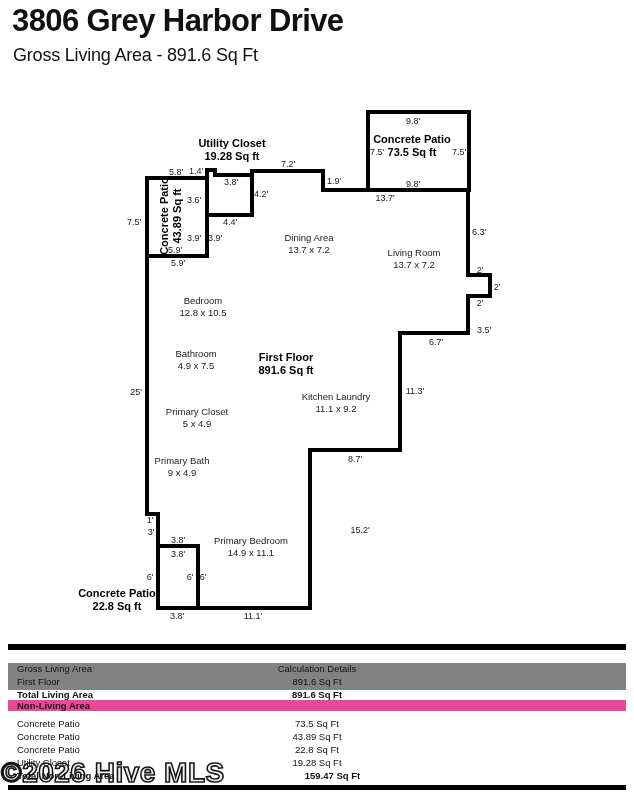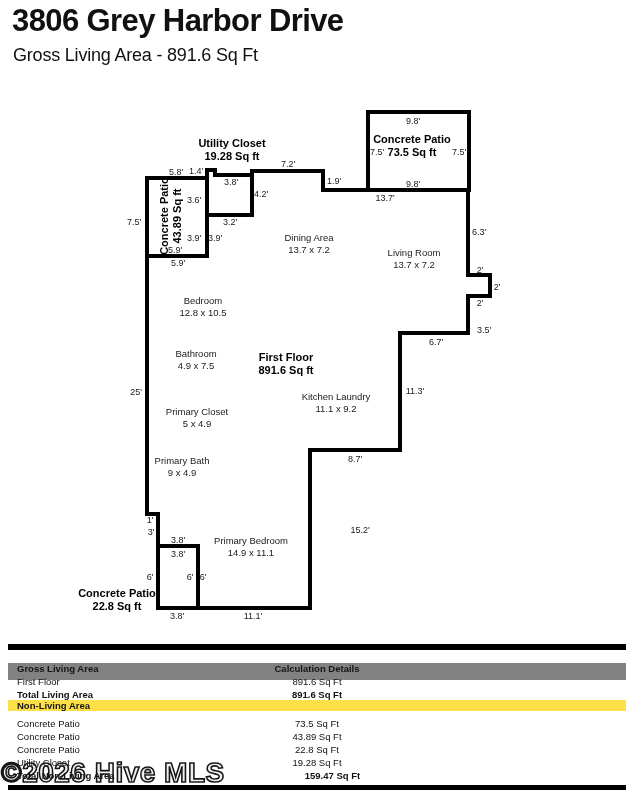--- a/index.html
+++ b/index.html
@@ -13,28 +13,28 @@
   #plan-svg{position:absolute;left:0;top:0;width:634px;height:811px;}
   .wall{fill:none;stroke:#000;stroke-width:4;stroke-linejoin:miter;}
   .lbl{position:absolute;transform:translate(-50%,-50%);white-space:nowrap;text-align:center;}
   .dim{font-size:9px;color:#1a1a1a;}
   .room{font-size:9.5px;line-height:11.5px;color:#1a1a1a;}
   .room-b{font-size:11px;line-height:13px;font-weight:bold;color:#000;}
   .rot{transform:translate(-50%,-50%) rotate(-90deg);}
   
   .bar-black{position:absolute;left:8px;width:618px;background:#000;}
   .tbl-title{position:absolute;left:8px;width:618px;text-align:center;font-size:10.5px;font-weight:bold;}
-  .gray-row{position:absolute;left:8px;width:618px;height:17px;background:#828282;font-size:9.5px;line-height:11px;font-weight:bold;color:#151515;}
+  .gray-row{position:absolute;left:8px;width:618px;height:27px;background:#828282;font-size:9.5px;line-height:11px;font-weight:normal;color:#151515;}
   .gray-row .l{position:absolute;left:9px;}
   .gray-row .c{position:absolute;left:0;right:0;text-align:center;}
   .trow{position:absolute;left:8px;width:618px;height:13px;font-size:9.5px;line-height:13px;}
   .trow .l{position:absolute;left:9px;}
   .trow .v{position:absolute;left:0;right:0;text-align:center;}
   .trow.b{font-weight:bold;}
-  .trow.section{background:#fde047;height:11px;line-height:11px;font-weight:bold;color:#151515;}
+  .trow.section{background:#ec4899;height:11px;line-height:11px;font-weight:bold;color:#151515;}
   
   .watermark{position:absolute;left:1px;top:757px;font-size:28px;font-weight:bold;letter-spacing:0.5px;
              color:rgba(0,0,0,0.06);-webkit-text-stroke:1.6px #161616;z-index:9;white-space:nowrap;}
 </style>
 </head>
 <body>
 
 <div class="page">
 
   <div class="title">3806 Grey Harbor Drive</div>
@@ -202,21 +202,21 @@
       <div class="lbl dim" style="left: 175px; top: 250px;">
         <div>5.9'</div>
       </div>
       <div class="lbl dim" style="left: 178px; top: 263px;">
         <div>5.9'</div>
       </div>
       <div class="lbl dim" style="left: 261px; top: 194px;">
         <div>4.2'</div>
       </div>
       <div class="lbl dim" style="left: 230px; top: 222px;">
-        <div>3.2'</div>
+        <div>4.4'</div>
       </div>
     </div>
 
   <div class="bar-black" style="top:644px;height:6px;"></div>
   <div class="gray-row" style="top:663px;">
     <span class="l">Gross Living Area</span>
     <span class="c">Calculation Details</span>
   </div>
   <div id="table-rows">
       <div class="trow" style="top: 675px;">

